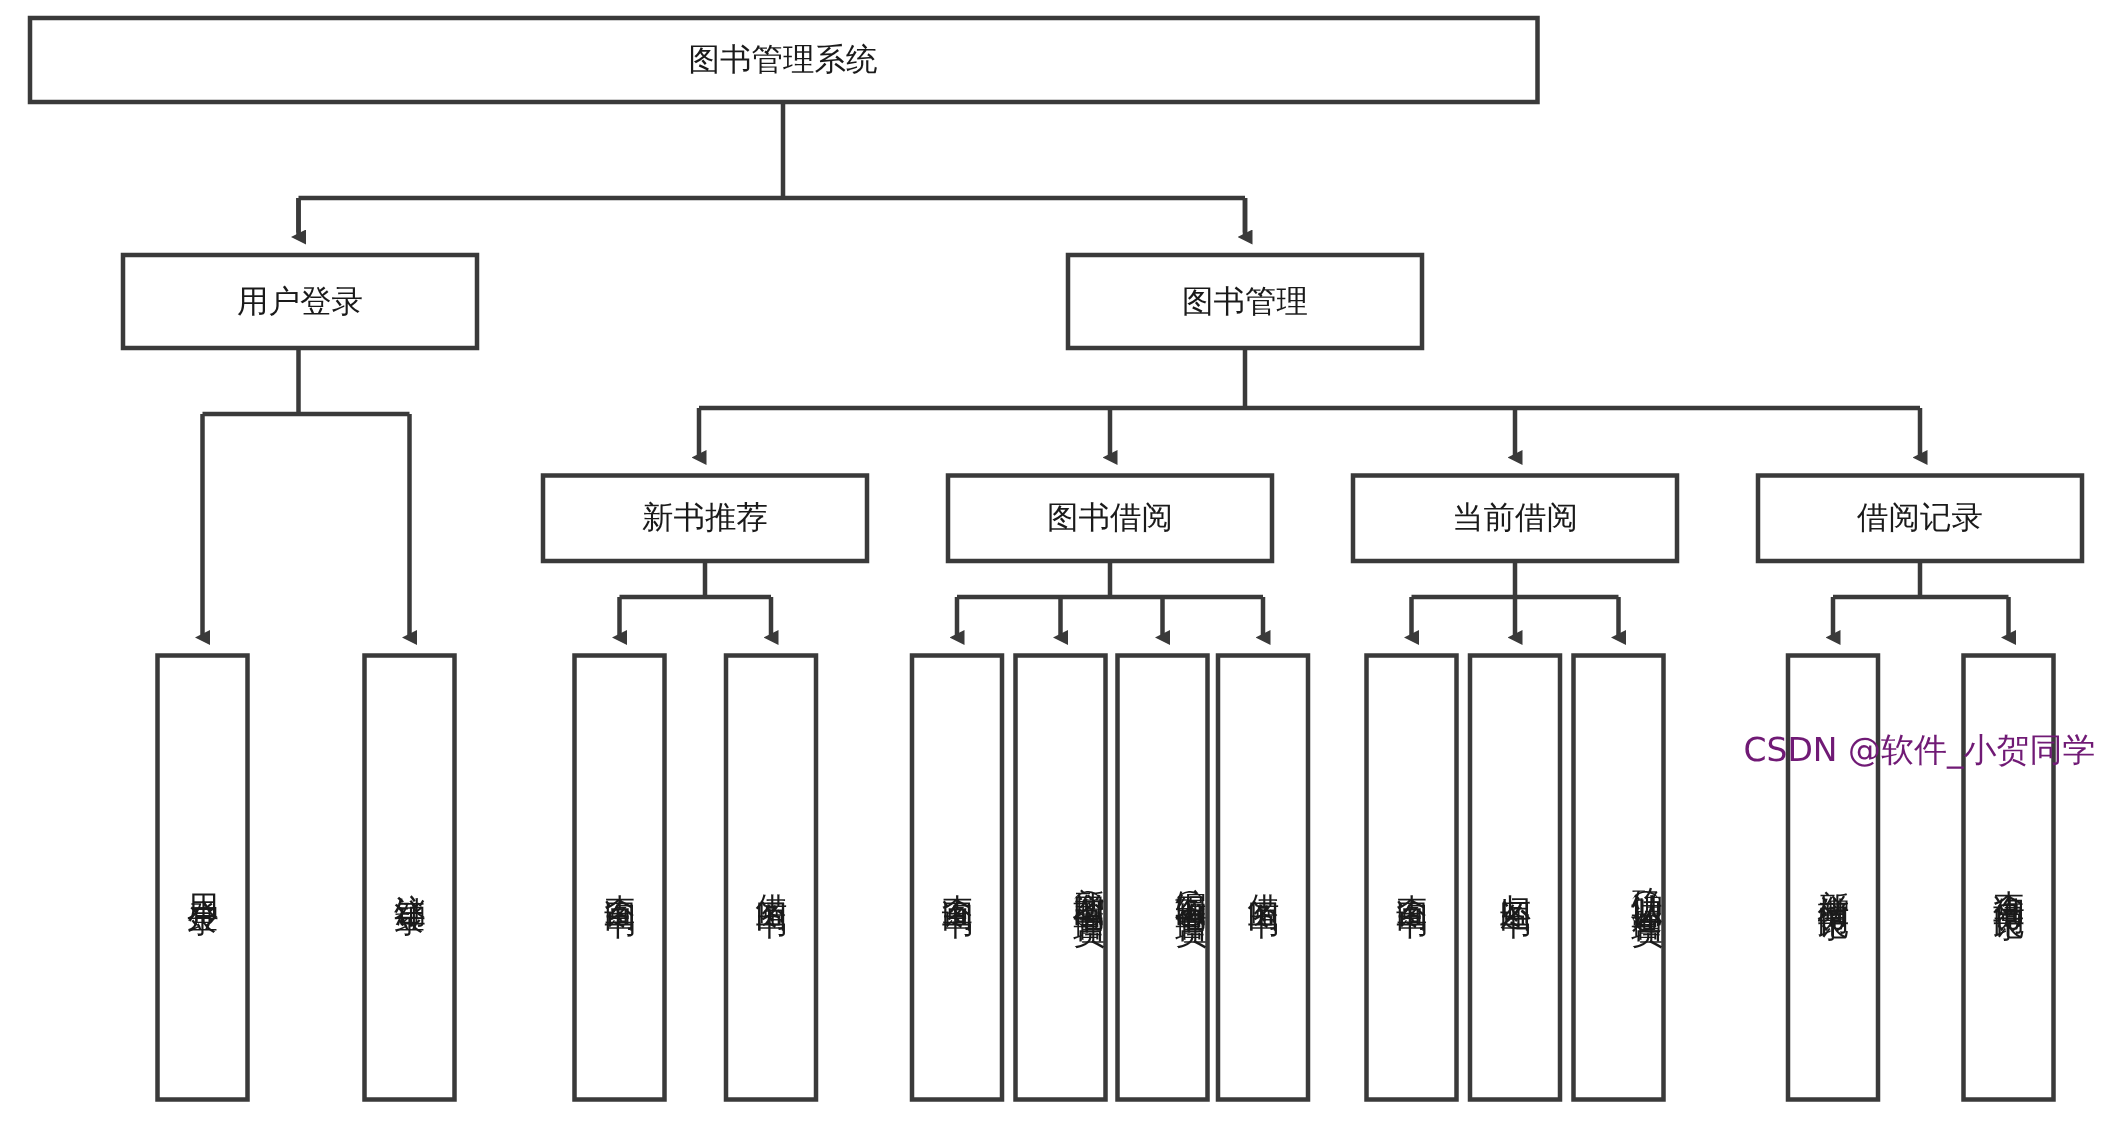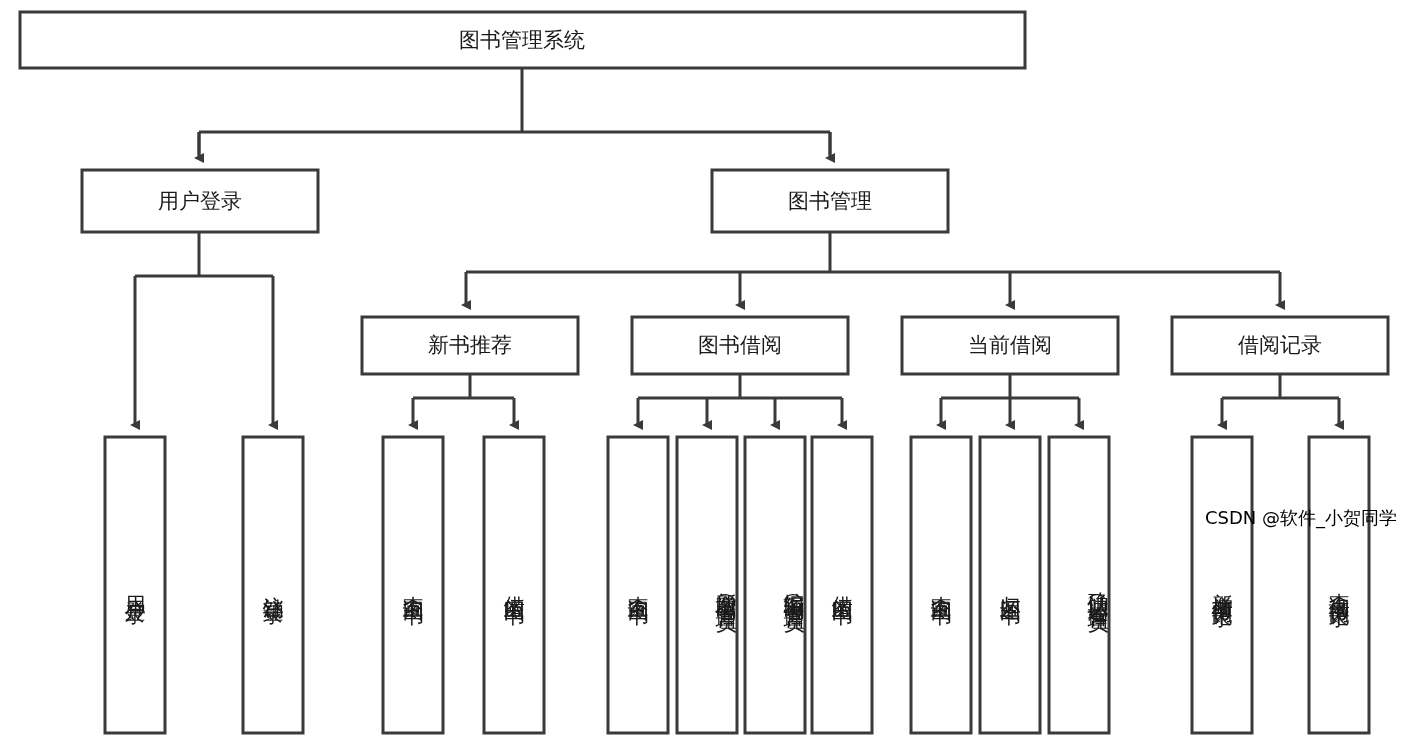--- a/index.html
+++ b/index.html
@@ -61,24 +61,24 @@
     align-items: flex-start;
     justify-content: center;
     pointer-events: none;
   }
   .vlabel.centered {
     align-items: center;
   }
   #watermark {
     position: absolute;
     right: 8px;
-    bottom: 1px;
+    bottom: 16px;
     font-family: "DejaVu Sans", "Liberation Sans", sans-serif;
-    font-size: 18px;
-    color: #000000;
+    font-size: 22px;
+    color: #701a75;
     white-space: nowrap;
   }
 </style>
 </head>
 <body>
 
 <div id="diagram-root">
 
   <svg id="tree-svg" viewBox="0 0 1405 747">
     <defs>

